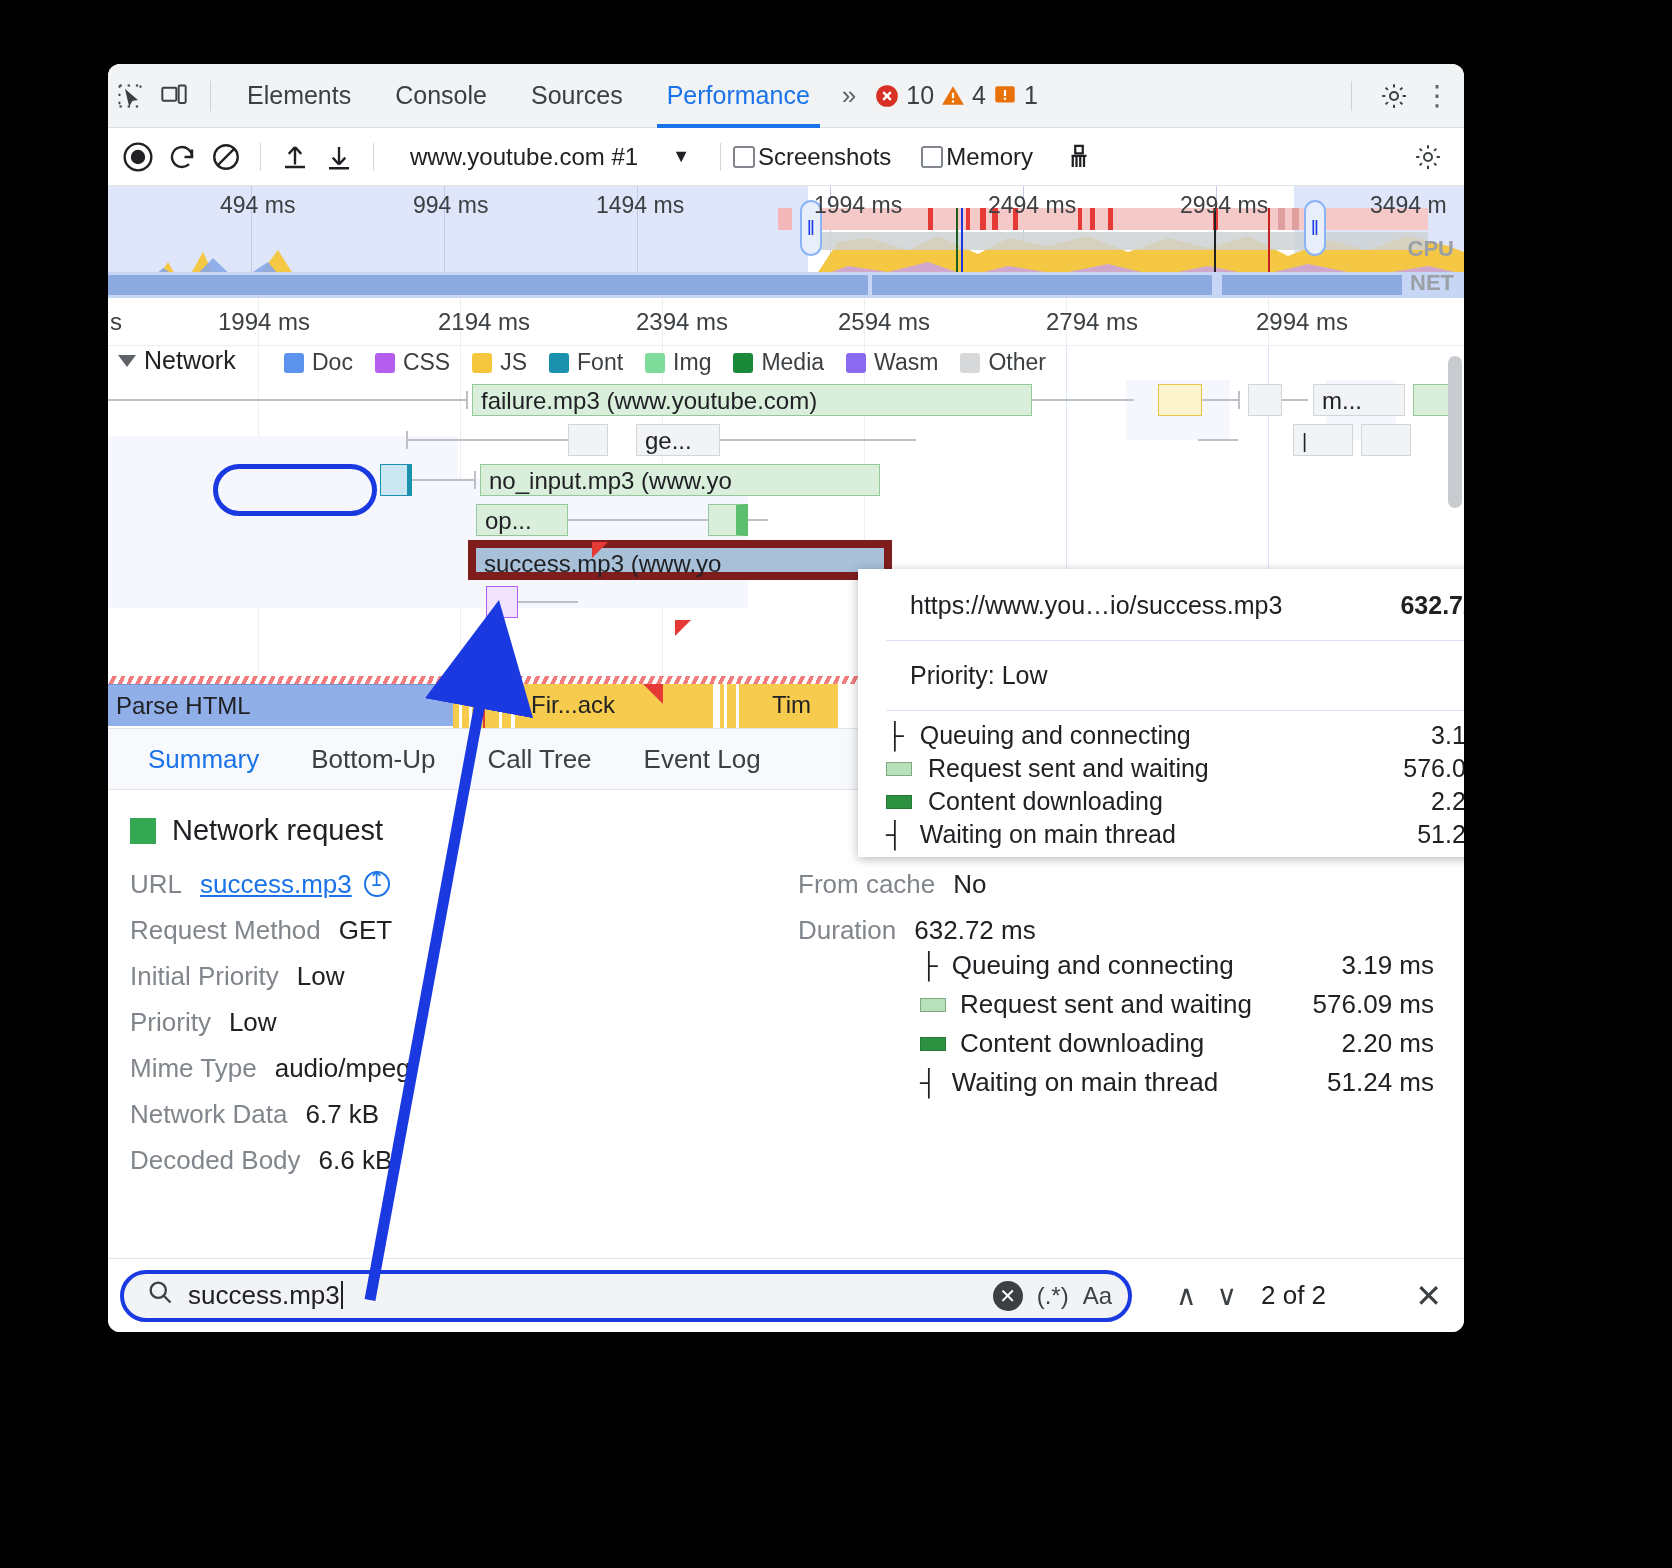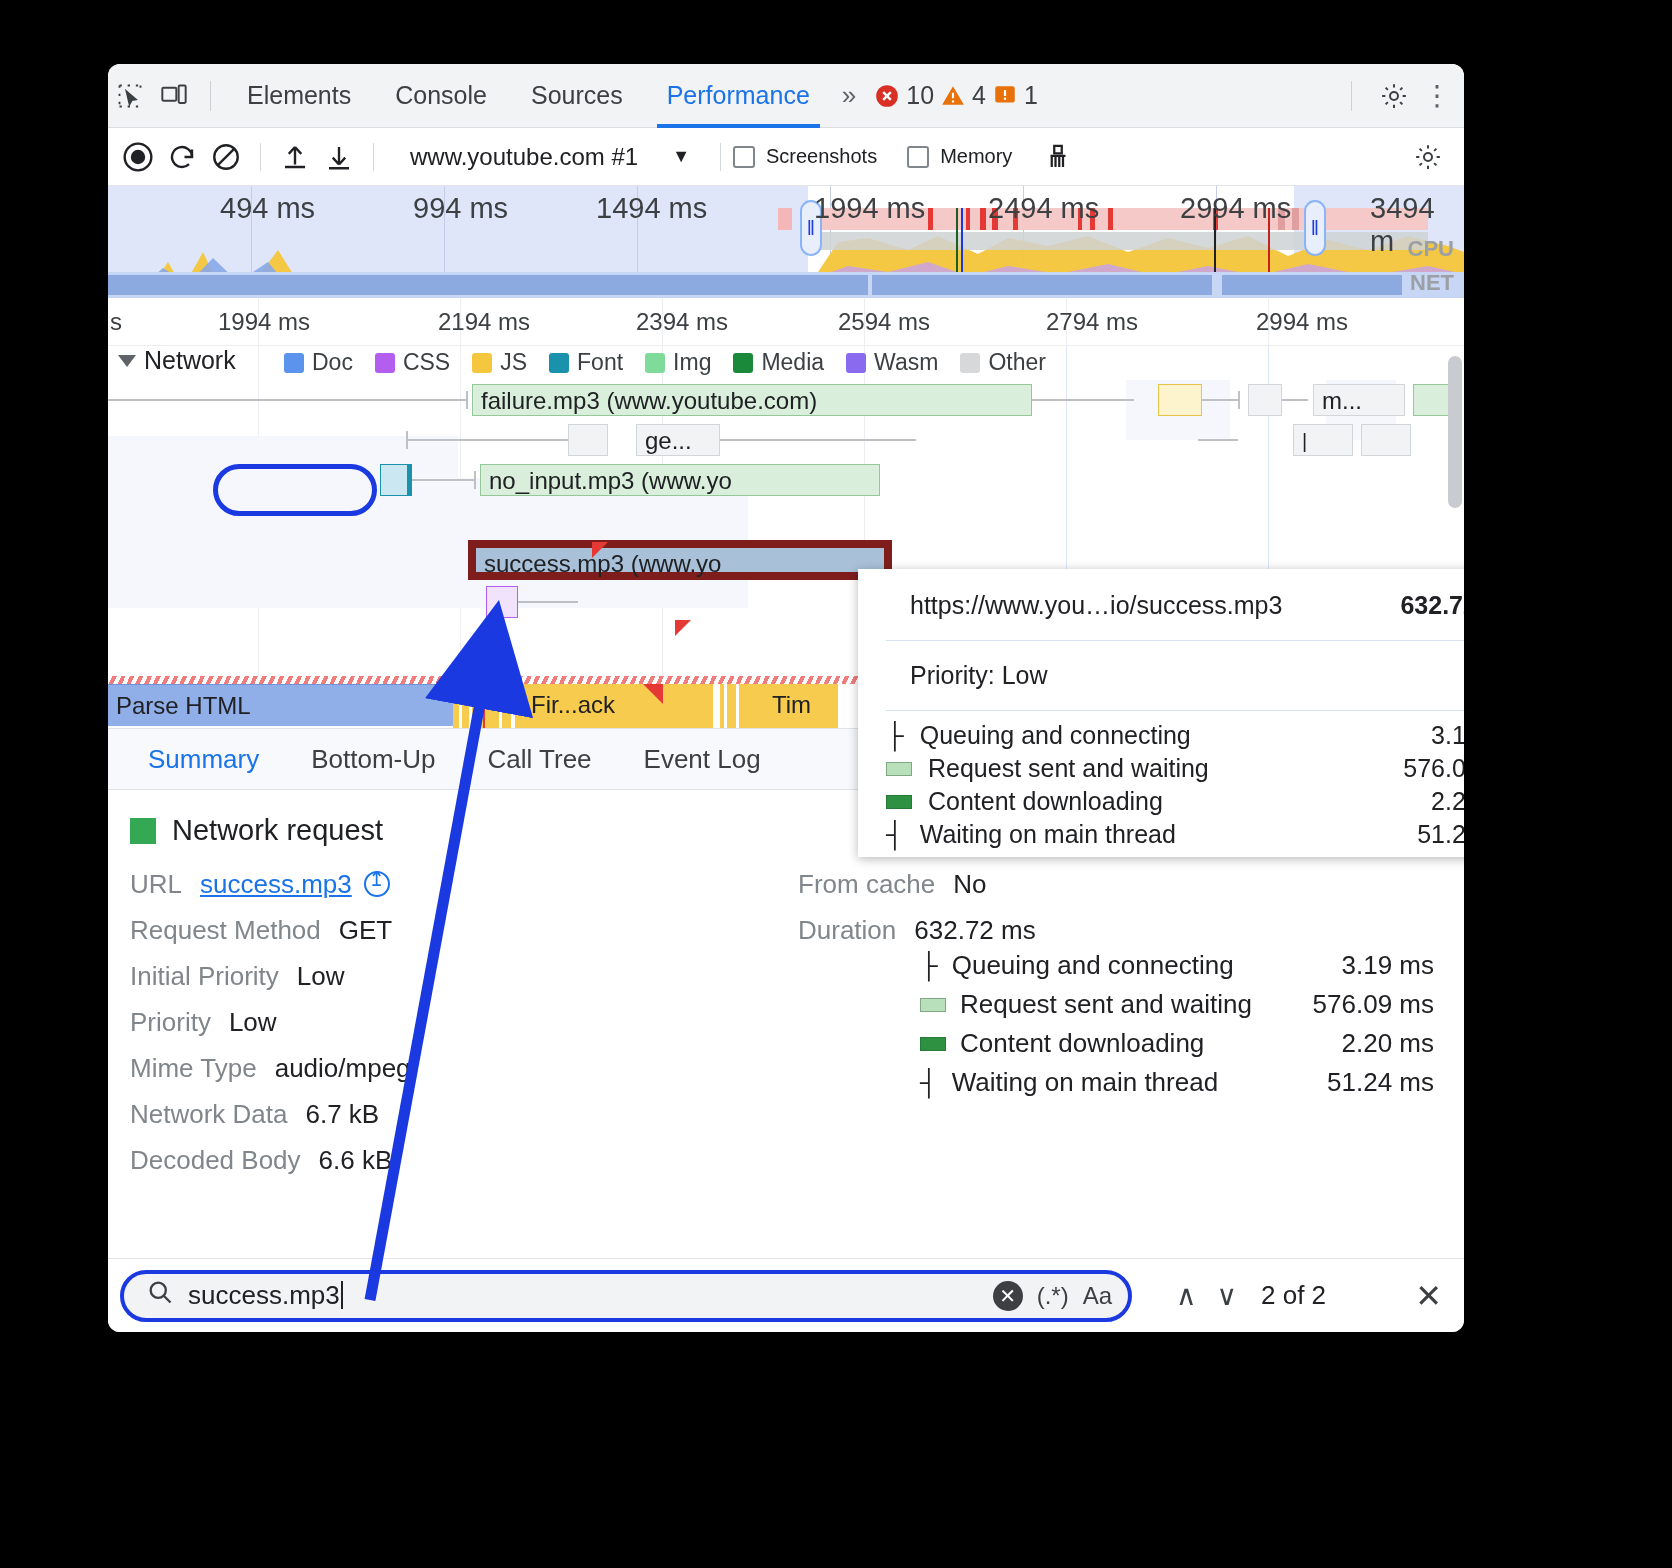--- a/index.html
+++ b/index.html
@@ -59,26 +59,26 @@
   .tb-right { margin-left:auto; display:flex; align-items:center; padding-right:12px; gap:6px; }
   .kebab { font-size:28px; color:#5f6368; letter-spacing:0; line-height:1; width:30px; text-align:center;}
   
   .perfbar {
     height:58px; background:#fff; display:flex; align-items:center;
     border-bottom:1px solid #e3e5e8; padding:0 8px;
   }
   .perfbar .sep { width:1px; height:28px; background:#d5d8db; margin:0 12px; }
   .sel-label { font-size:24px; color:#202124; margin-left:24px; }
   .caret { font-size:18px; color:#202124; margin-left:34px; }
-  .chk-wrap { display:flex; align-items:center; gap:11px; margin-left:30px; font-size:20px; color:#202124; }
+  .chk-wrap { display:flex; align-items:center; gap:3px; margin-left:30px; font-size:24px; color:#202124; }
   .chk { width:22px; height:22px; border:2px solid #80868b; border-radius:3px; }
   
   .overview { position:relative; height:112px; background:#dfe6fa; overflow:hidden; }
   .ov-ticklabels { position:absolute; top:0; left:0; right:0; height:40px; }
-  .ov-tick { position:absolute; top:6px; font-size:29px; color:#3c4043; }
+  .ov-tick { position:absolute; top:6px; font-size:23px; color:#3c4043; }
   .ov-gridline { position:absolute; top:0; bottom:0; width:1px; background:#c3cdea; }
   .ov-white { position:absolute; top:0; bottom:0; background:#fff; }
   .ov-cpu-label, .ov-net-label {
     position:absolute; right:10px; font-size:22px; color:#9aa0a6; font-weight:bold;
   }
   .ov-cpu-label { top:50px; }
   .net-strip { position:absolute; left:0; right:0; height:26px; background:#c7d6f5; }
   .net-strip .seg { position:absolute; top:3px; height:20px; background:#8ca9e0; }
   
   .ruler {
@@ -496,20 +496,27 @@
 
     <div class="row" style="left:0;top:114px;width:100%;">
       <div class="bar" style="left:272px;width:32px;background:#cbe8f2;border-color:#1a91ad;border-right-width:5px;"></div>
       <div class="whisker" style="left:304px;width:62px;"></div>
       <div class="cap" style="left:366px;"></div>
       <div class="bar" style="left:372px;width:400px;">
         <div class="lbl">no_input.mp3 (www.yo</div>
       </div>
     </div>
 
+    <div class="row" style="left:0;top:154px;width:100%;">
+      <div class="bar" style="left:368px;width:92px;">
+        <div class="lbl">op...</div>
+      </div>
+      <div class="whisker" style="left:460px;width:200px;"></div>
+      <div class="bar" style="left:600px;width:40px;background:#d9efdb;border-right:12px solid #5cbf70;"></div>
+    </div>
 
     <div class="row" style="left:0;top:194px;width:100%;">
       <div class="bar sel" style="left:360px;width:424px;height:40px;top:0;">
         <div class="lbl" style="line-height:32px;">success.mp3 (www.yo</div>
       </div>
     </div>
 
     <div class="row" style="left:0;top:236px;width:100%;">
       <div class="bar" style="left:378px;width:32px;background:#f1e3fb;border-color:#b45ef0;"></div>
       <div class="whisker" style="left:410px;width:60px;"></div>

